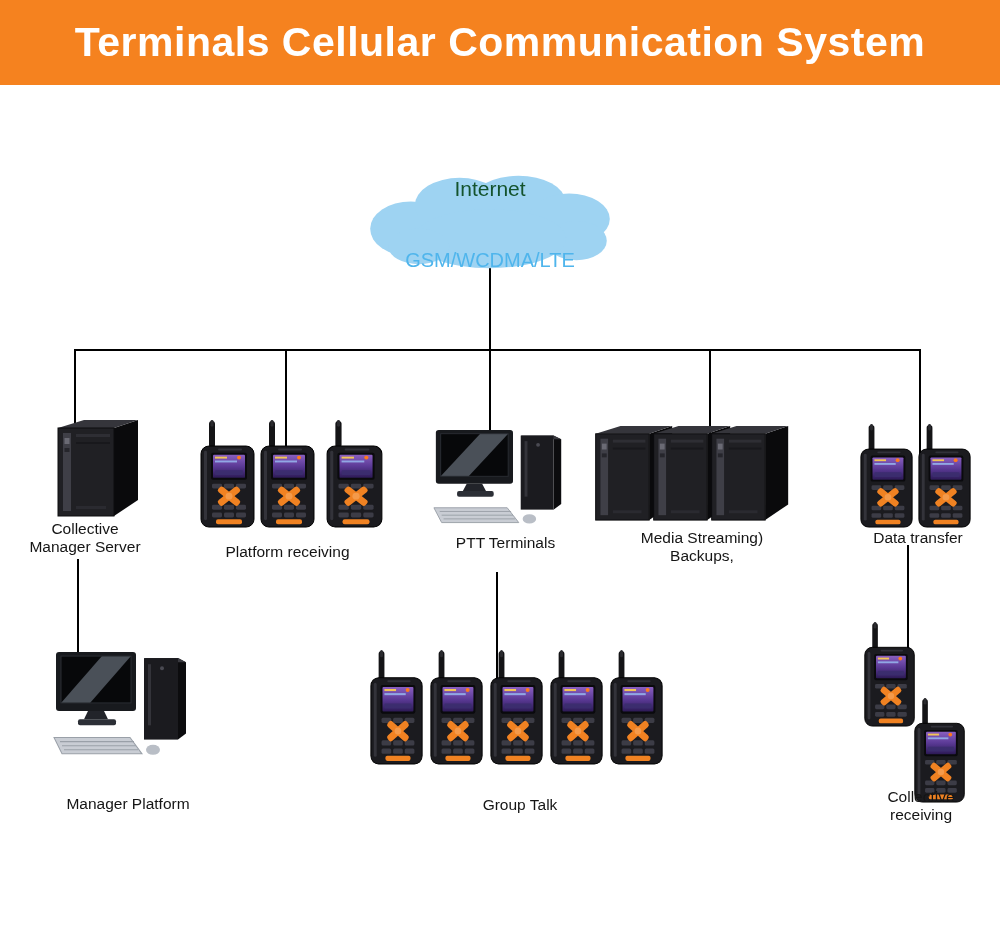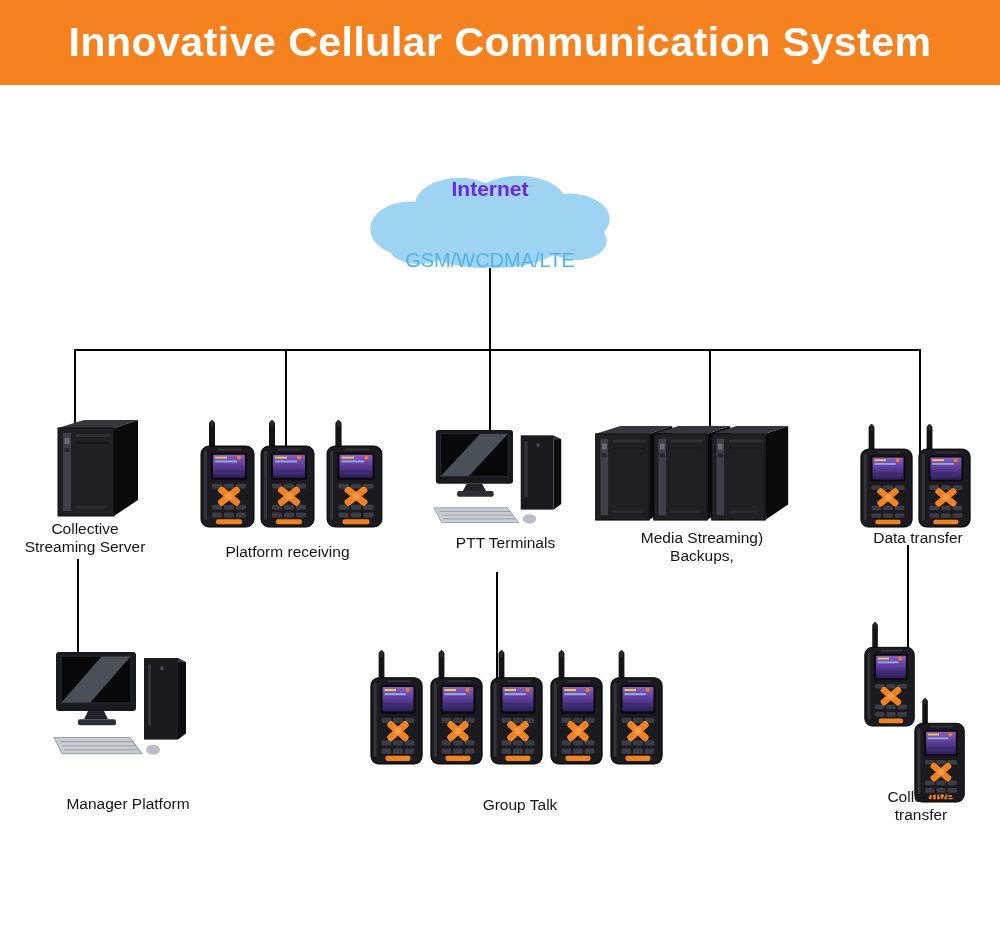--- a/index.html
+++ b/index.html
@@ -11,21 +11,21 @@
             display:flex; align-items:center; justify-content:center; }
   .header h1 { color:#ffffff; font-size:41px; font-weight:bold; letter-spacing:0.5px; }
 
   .connectors { position:absolute; left:0; top:0; width:1000px; height:939px; }
   .connectors line { stroke:#000000; stroke-width:2; }
 
   .cloud-wrap { position:absolute; left:358px; top:168px; width:264px; height:108px; }
   .cloud-wrap > svg { position:absolute; left:0; top:0; width:100%; height:100%; }
   .cloud-text { position:absolute; left:0; top:0; width:100%; height:100%;
                 display:flex; flex-direction:column; align-items:center; justify-content:center; padding-top:4px; }
-  .cloud-title { color:#6d28d9; font-size:21px; font-weight:bold; }
+  .cloud-title { color:#14532d; font-size:21px; font-weight:normal; }
   .cloud-sub   { color:#4FB5EC; font-size:20px;margin-top:48px; }
 
   .device { position:absolute; }
   .device svg { display:block; width:100%; height:100%; }
 
   .label { position:absolute; font-size:15.5px; color:#151515; text-align:center; line-height:18px; }
   .label div { white-space:pre; }
 </style>
 </head>
 <body>
@@ -36,21 +36,21 @@
       <stop offset="0" stop-color="#8a5fc0"></stop>
       <stop offset="0.5" stop-color="#5b3a96"></stop>
       <stop offset="1" stop-color="#2c1a55"></stop>
     </linearGradient>
   </defs>
 </svg>
 
 <div class="canvas">
 
   <div class="header">
-    <h1>Innovative Cellular Communication System</h1>
+    <h1>Terminals Cellular Communication System</h1>
   </div>
 
   <svg class="connectors">
     <line x1="490" y1="268" x2="490" y2="351"></line>
     <line x1="75" y1="350" x2="921" y2="350"></line>
     <line x1="75" y1="349" x2="75" y2="428"></line>
     <line x1="286" y1="349" x2="286" y2="460"></line>
     <line x1="490" y1="349" x2="490" y2="448"></line>
     <line x1="710" y1="349" x2="710" y2="435"></line>
     <line x1="920" y1="349" x2="920" y2="462"></line>
@@ -582,21 +582,21 @@
       <rect x="-13" y="-3.5" width="26" height="7" rx="2.5" transform="rotate(-40)" fill="#f08222"></rect>
       <circle r="3.5" fill="#f49a4a"></circle>
     </g>
     <rect x="18" y="103" width="26" height="5" rx="2" fill="#f08222"></rect>
   </svg>
 </div>
   </div>
 
   <div class="label" style="left:5px;top:520px;width:160px">
     <div>Collective</div>
-    <div>Streaming Server</div>
+    <div>Manager Server</div>
   </div>
 
   <div class="label" style="left:205px;top:543px;width:165px">
     <div>Platform receiving</div>
   </div>
 
   <div class="label" style="left:428px;top:534px;width:155px">
     <div>PTT Terminals</div>
   </div>
 
@@ -612,16 +612,16 @@
   <div class="label" style="left:38px;top:795px;width:180px">
     <div>Manager Platform</div>
   </div>
 
   <div class="label" style="left:440px;top:796px;width:160px">
     <div>Group Talk</div>
   </div>
 
   <div class="label" style="left:858px;top:788px;width:126px">
     <div>Collective</div>
-    <div>transfer</div>
+    <div>receiving</div>
   </div>
 
 </div>
 
 </body></html>

